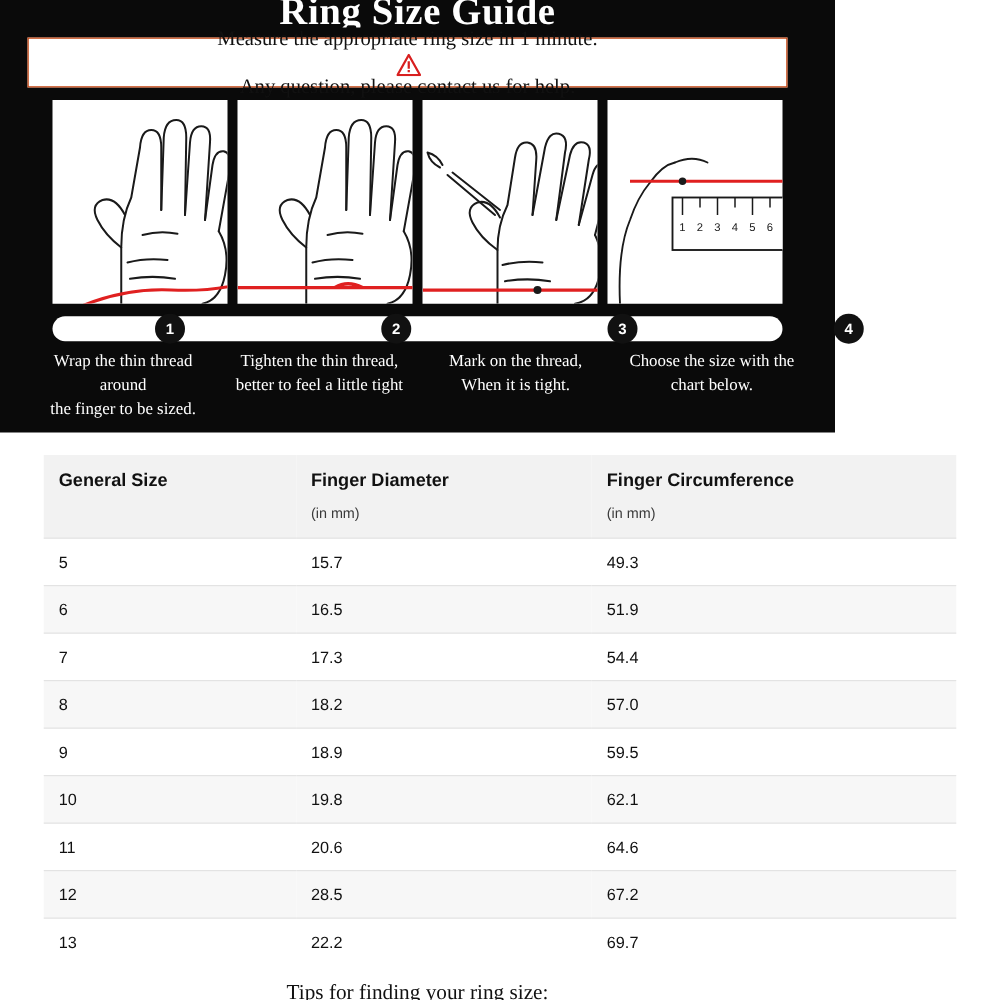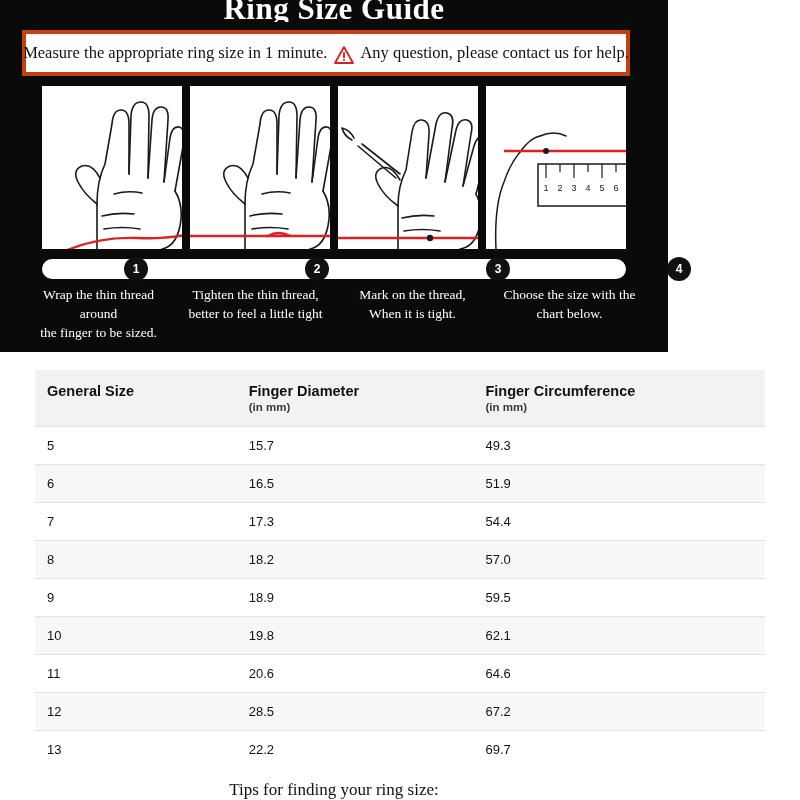--- a/index.html
+++ b/index.html
@@ -36,28 +36,29 @@
     padding-top: 0px;
     height: 22px;
     line-height: 18px;
     overflow: hidden;
     font-family: "Liberation Serif", serif;
   }
 
   .notice-bar {
     margin: 8px 38px 0 22px;
     background: #ffffff;
-    border: 4px solid #c2410c;
+    border: 1px solid #c2410c;
     height: 38px;
     display: flex;
     align-items: center;
     justify-content: center;
     font-size: 16.5px;
     color: #111111;
     white-space: nowrap;
+    flex-direction: column;
   }
 
   .warn-icon {
     display: inline-block;
     width: 20px;
     height: 18px;
     margin: 0 6px 0 7px;
     position: relative;
     top: 2px;
   }
@@ -136,23 +137,23 @@
     font-weight: bold;
     color: #111111;
     padding: 13px 0 13px 12px;
     vertical-align: top;
     background: #f2f2f2;
   }
 
   table.size-table th .sub {
     display: block;
     font-size: 11.5px;
-    font-weight: bold;
+    font-weight: normal;
     color: #3a3a3a;
-    margin-top: 2px;
+    margin-top: 12px;
   }
 
   table.size-table td {
     font-size: 13px;
     color: #111111;
     padding: 11px 0 11px 12px;
     border-top: 1px solid #e3e3e3;
   }
 
   tr.row-odd td { background: #ffffff; }

